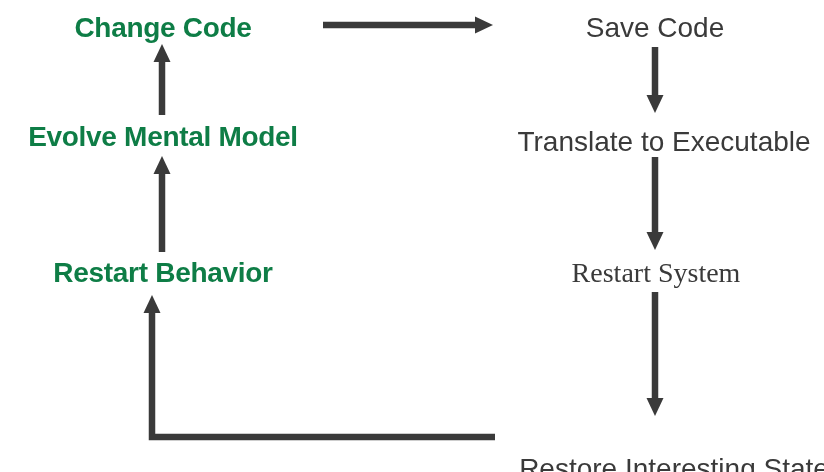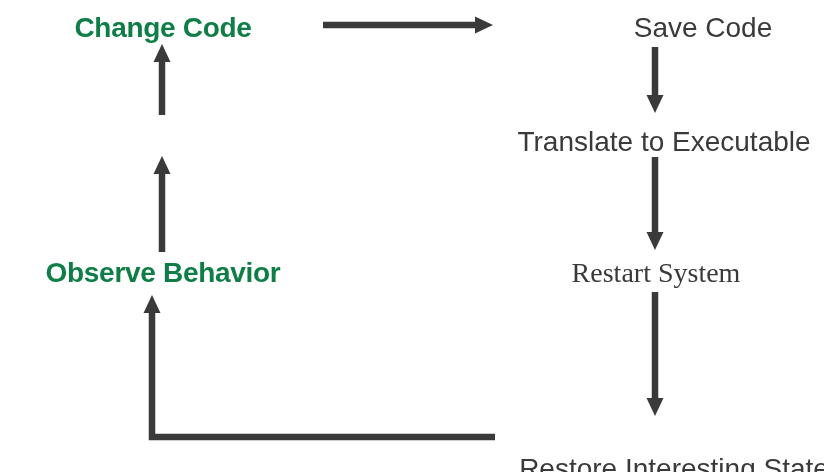--- a/index.html
+++ b/index.html
@@ -91,24 +91,25 @@
     </g>
 
     <g class="arrow">
       <polyline points="495,437 152,437 152,312"></polyline>
       <polygon points="152,295 143.5,313 160.5,313"></polygon>
     </g>
   </svg>
 
   <div class="node loop" style="left:163px; top:28px;">Change Code</div>
 
+  <div class="node loop" style="left:163px; top:137px;">Evolve Mental Model</div>
 
-  <div class="node loop" style="left:163px; top:273px;">Observe Behavior</div>
+  <div class="node loop" style="left:163px; top:273px;">Restart Behavior</div>
 
-  <div class="node chain" style="left:655px; top:28px;margin-left:48px;">Save Code</div>
+  <div class="node chain" style="left:655px; top:28px;">Save Code</div>
 
   <div class="node chain" style="left:664px; top:142px;">Translate to Executable</div>
 
   <div class="node chain" style="left:656px; top:273px;font-family:Liberation Serif, serif;">Restart System</div>
 
   <div class="node chain" style="left:674px; top:441px;margin-top:28px;">Restore Interesting State</div>
 
 </div>
 
 </body></html>

